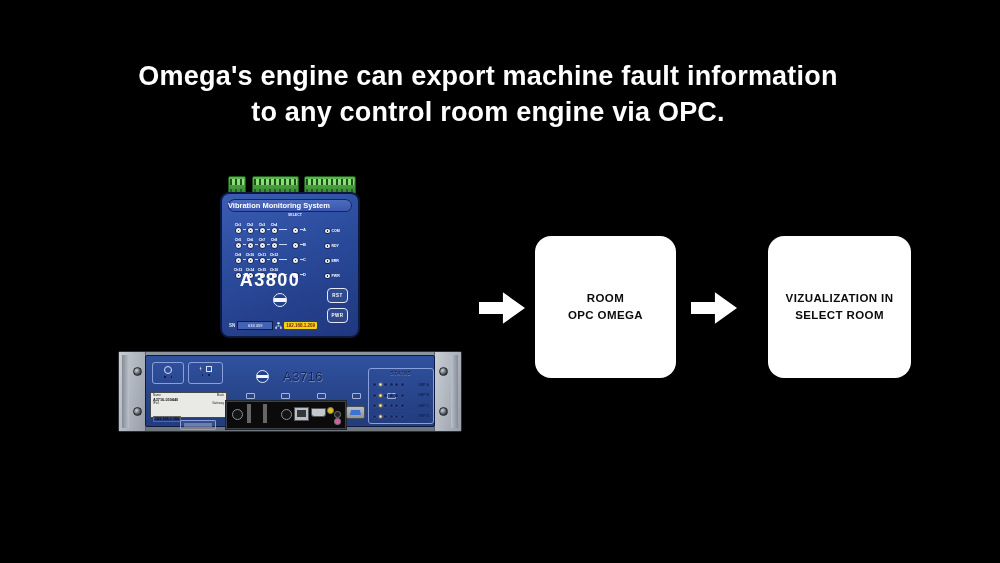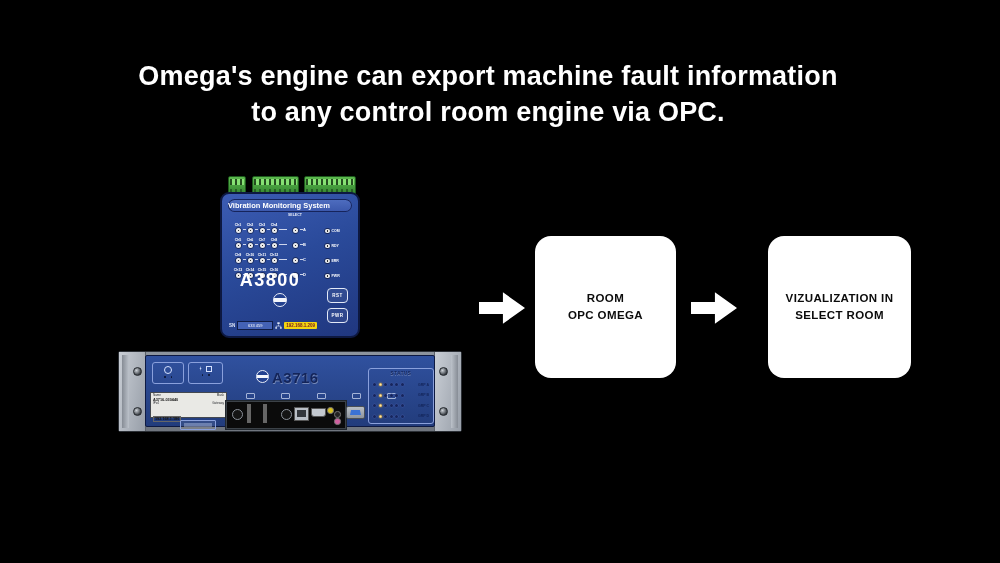--- a/index.html
+++ b/index.html
@@ -82,21 +82,21 @@
          border:1px solid #44484f;box-sizing:border-box;padding:1px 2px;color:#2a2c30;}
   .ul-row{display:flex;justify-content:space-between;font-size:3px;line-height:3.5px;}
   .ul-name{font-size:3.8px;font-weight:bold;line-height:4.5px;color:#111;}
   .ul-ip{display:inline-block;font-size:3.8px;font-weight:bold;border:.5px solid #666;
          padding:0 1px;margin-top:1px;color:#111;}
   .mini-badge{position:absolute;left:34px;top:64px;width:34px;height:8px;border:1px solid #8aa0dc;
          border-radius:1px;background:rgba(255,255,255,.08);}
   .mini-badge::after{content:"";position:absolute;left:3px;top:2px;right:3px;bottom:2px;
          background:rgba(215,225,250,.35);}
   .logo-3716{position:absolute;left:110px;top:14px;width:11px;height:11px;}
-  .model-3716{position:absolute;left:126px;top:13px;font-size:15px;font-weight:bold;
+  .model-3716{position:absolute;left:137px;top:13px;font-size:13px;font-weight:normal;
          color:var(--navy-text,#132459);text-shadow:.5px .5px 0 rgba(255,255,255,.35);letter-spacing:.5px;}
   .port-icons{position:absolute;left:100px;top:37px;width:150px;display:flex;justify-content:space-between;}
   .pi{width:7px;height:4px;border:1px solid #cdd8f0;opacity:.75;border-radius:1px;}
   .recess{position:absolute;left:80px;top:45px;width:118px;height:26px;background:#0b0b0b;
          border:1px solid #3c4248;box-shadow:0 0 0 1px #20262c;}
   .jack{position:absolute;border-radius:50%;background:#141414;border:1px solid #8a9099;width:9px;height:9px;top:7px;}
   .jack.p1{left:5px;} .jack.p2{left:54px;}
   .usbcol{position:absolute;top:3px;} .usbcol.c1{left:20px;} .usbcol.c2{left:36px;}
   .usb{width:12px;height:5px;background:#2e84d8;border:1px solid #666;box-sizing:border-box;margin-bottom:3px;}
   .rj45{position:absolute;left:67px;top:5px;width:13px;height:12px;background:#b9bfc6;border:1px solid #555;}

